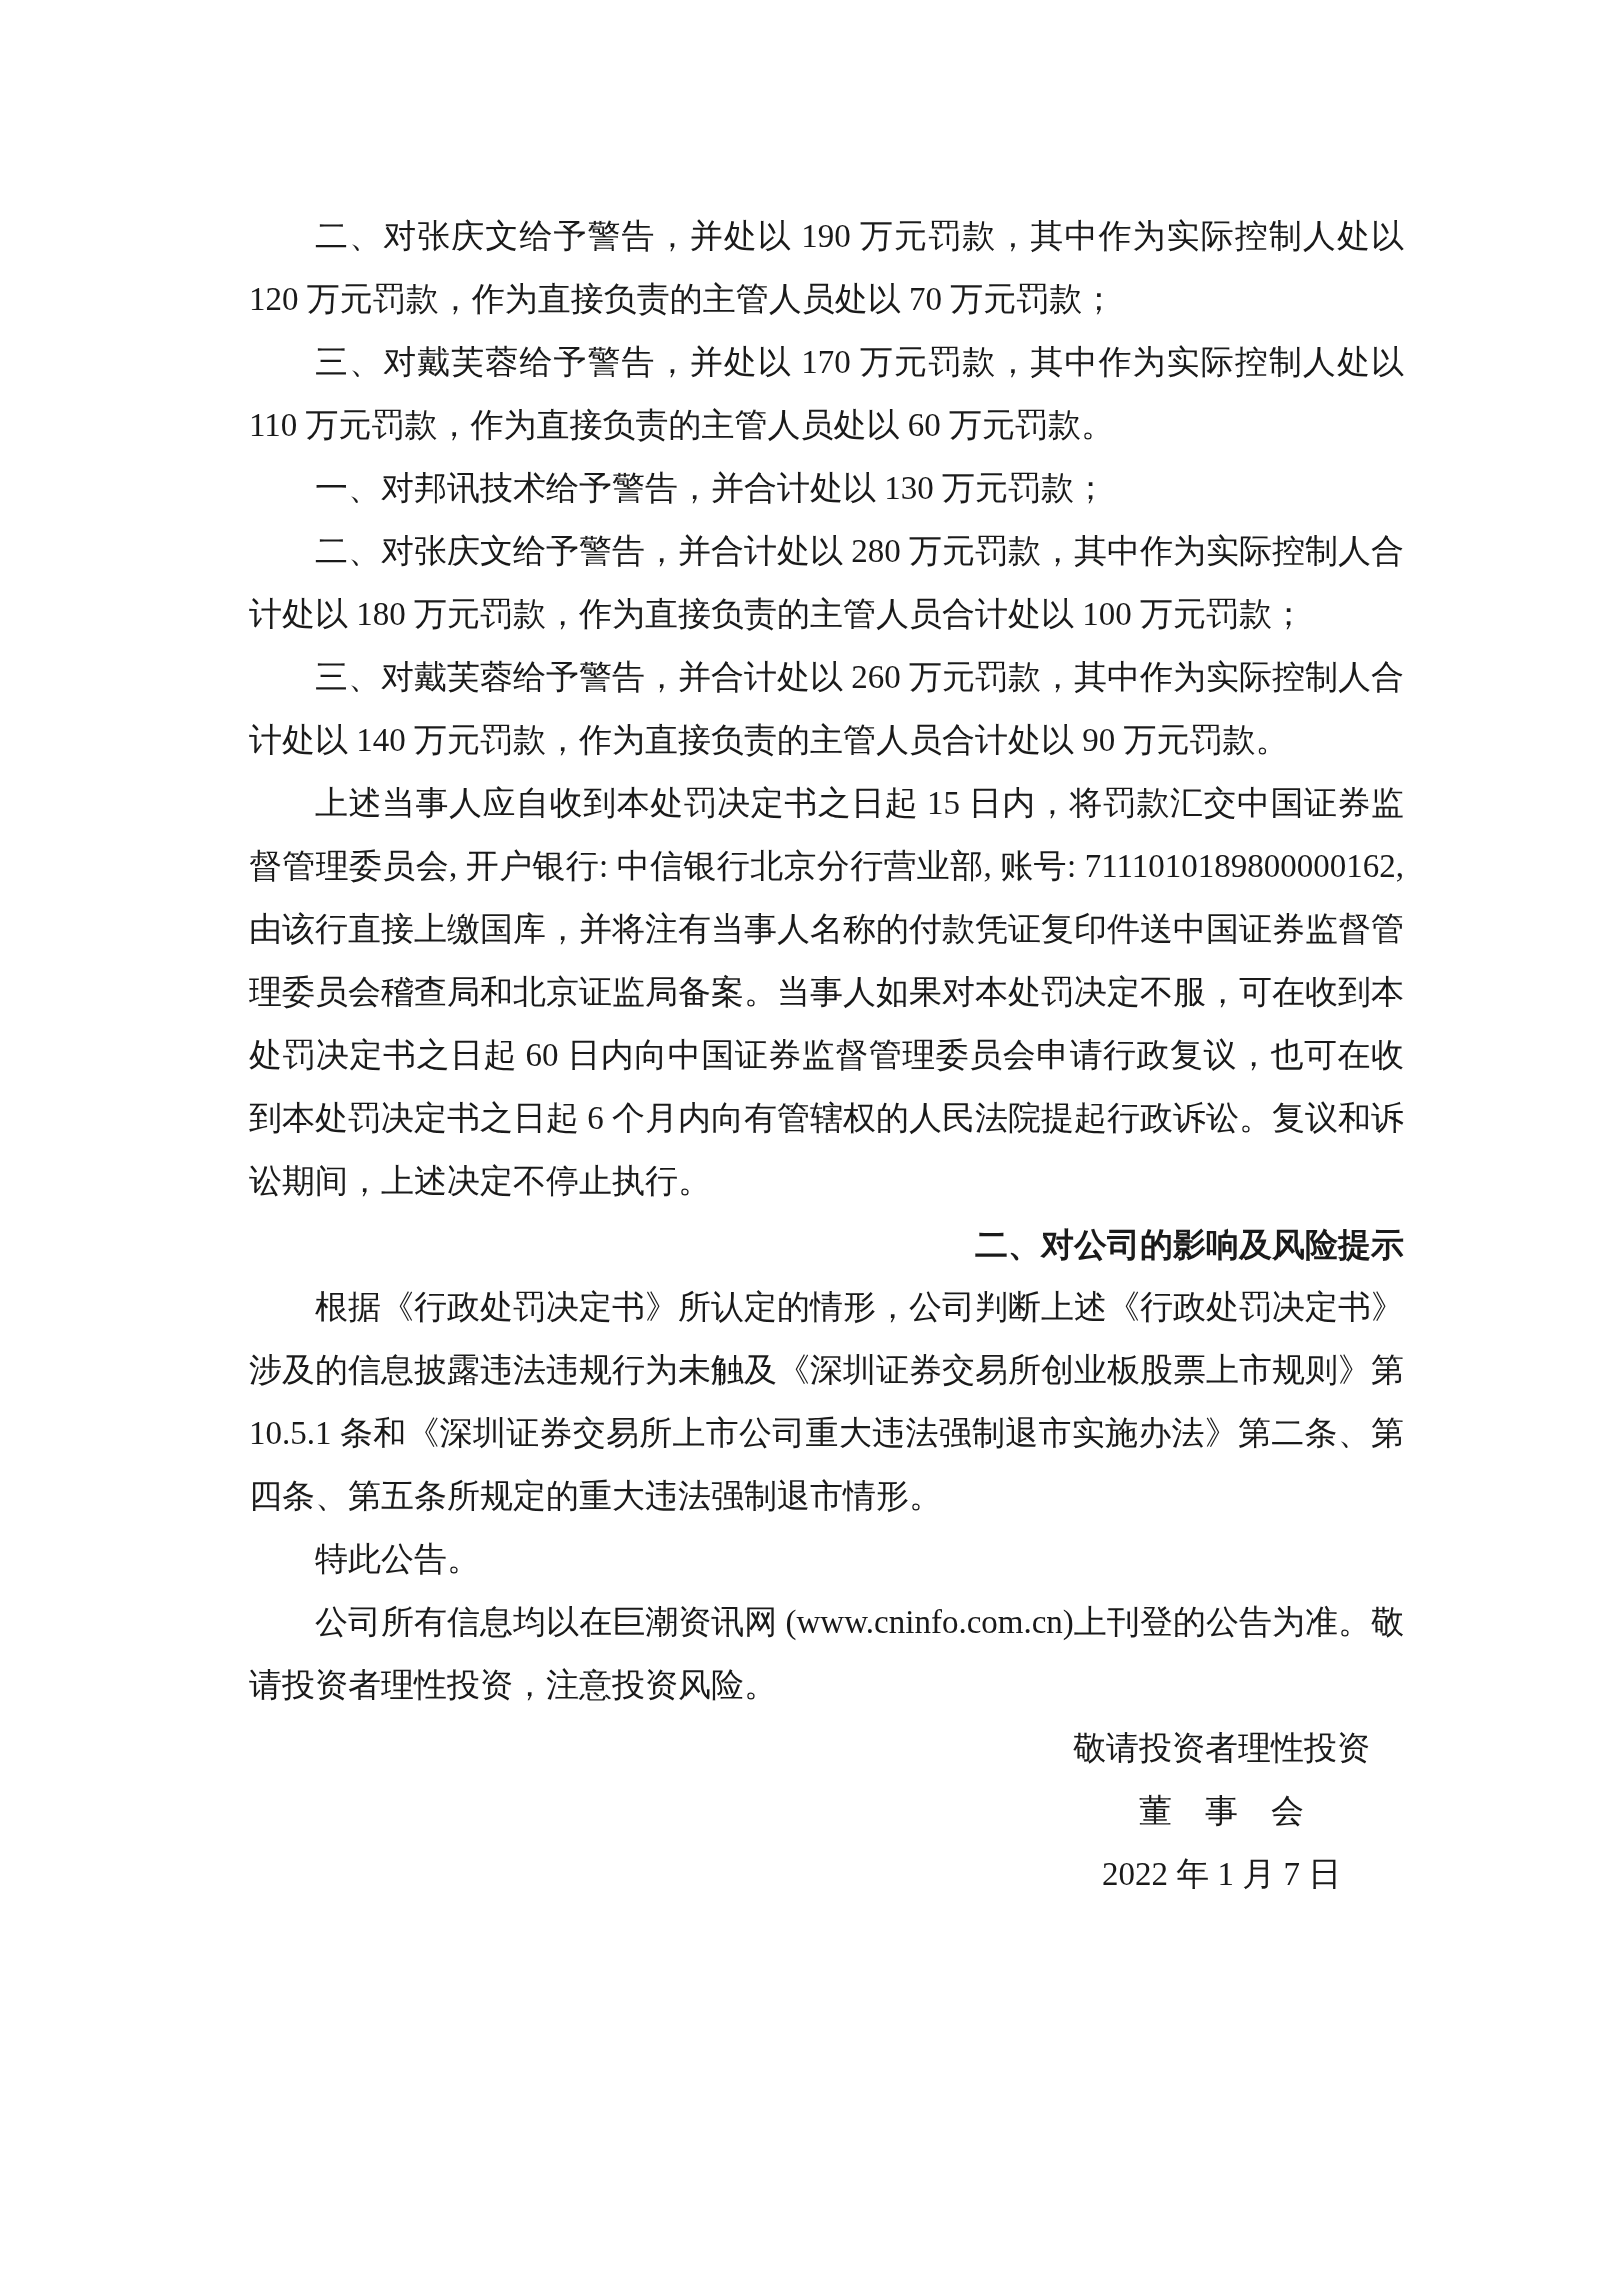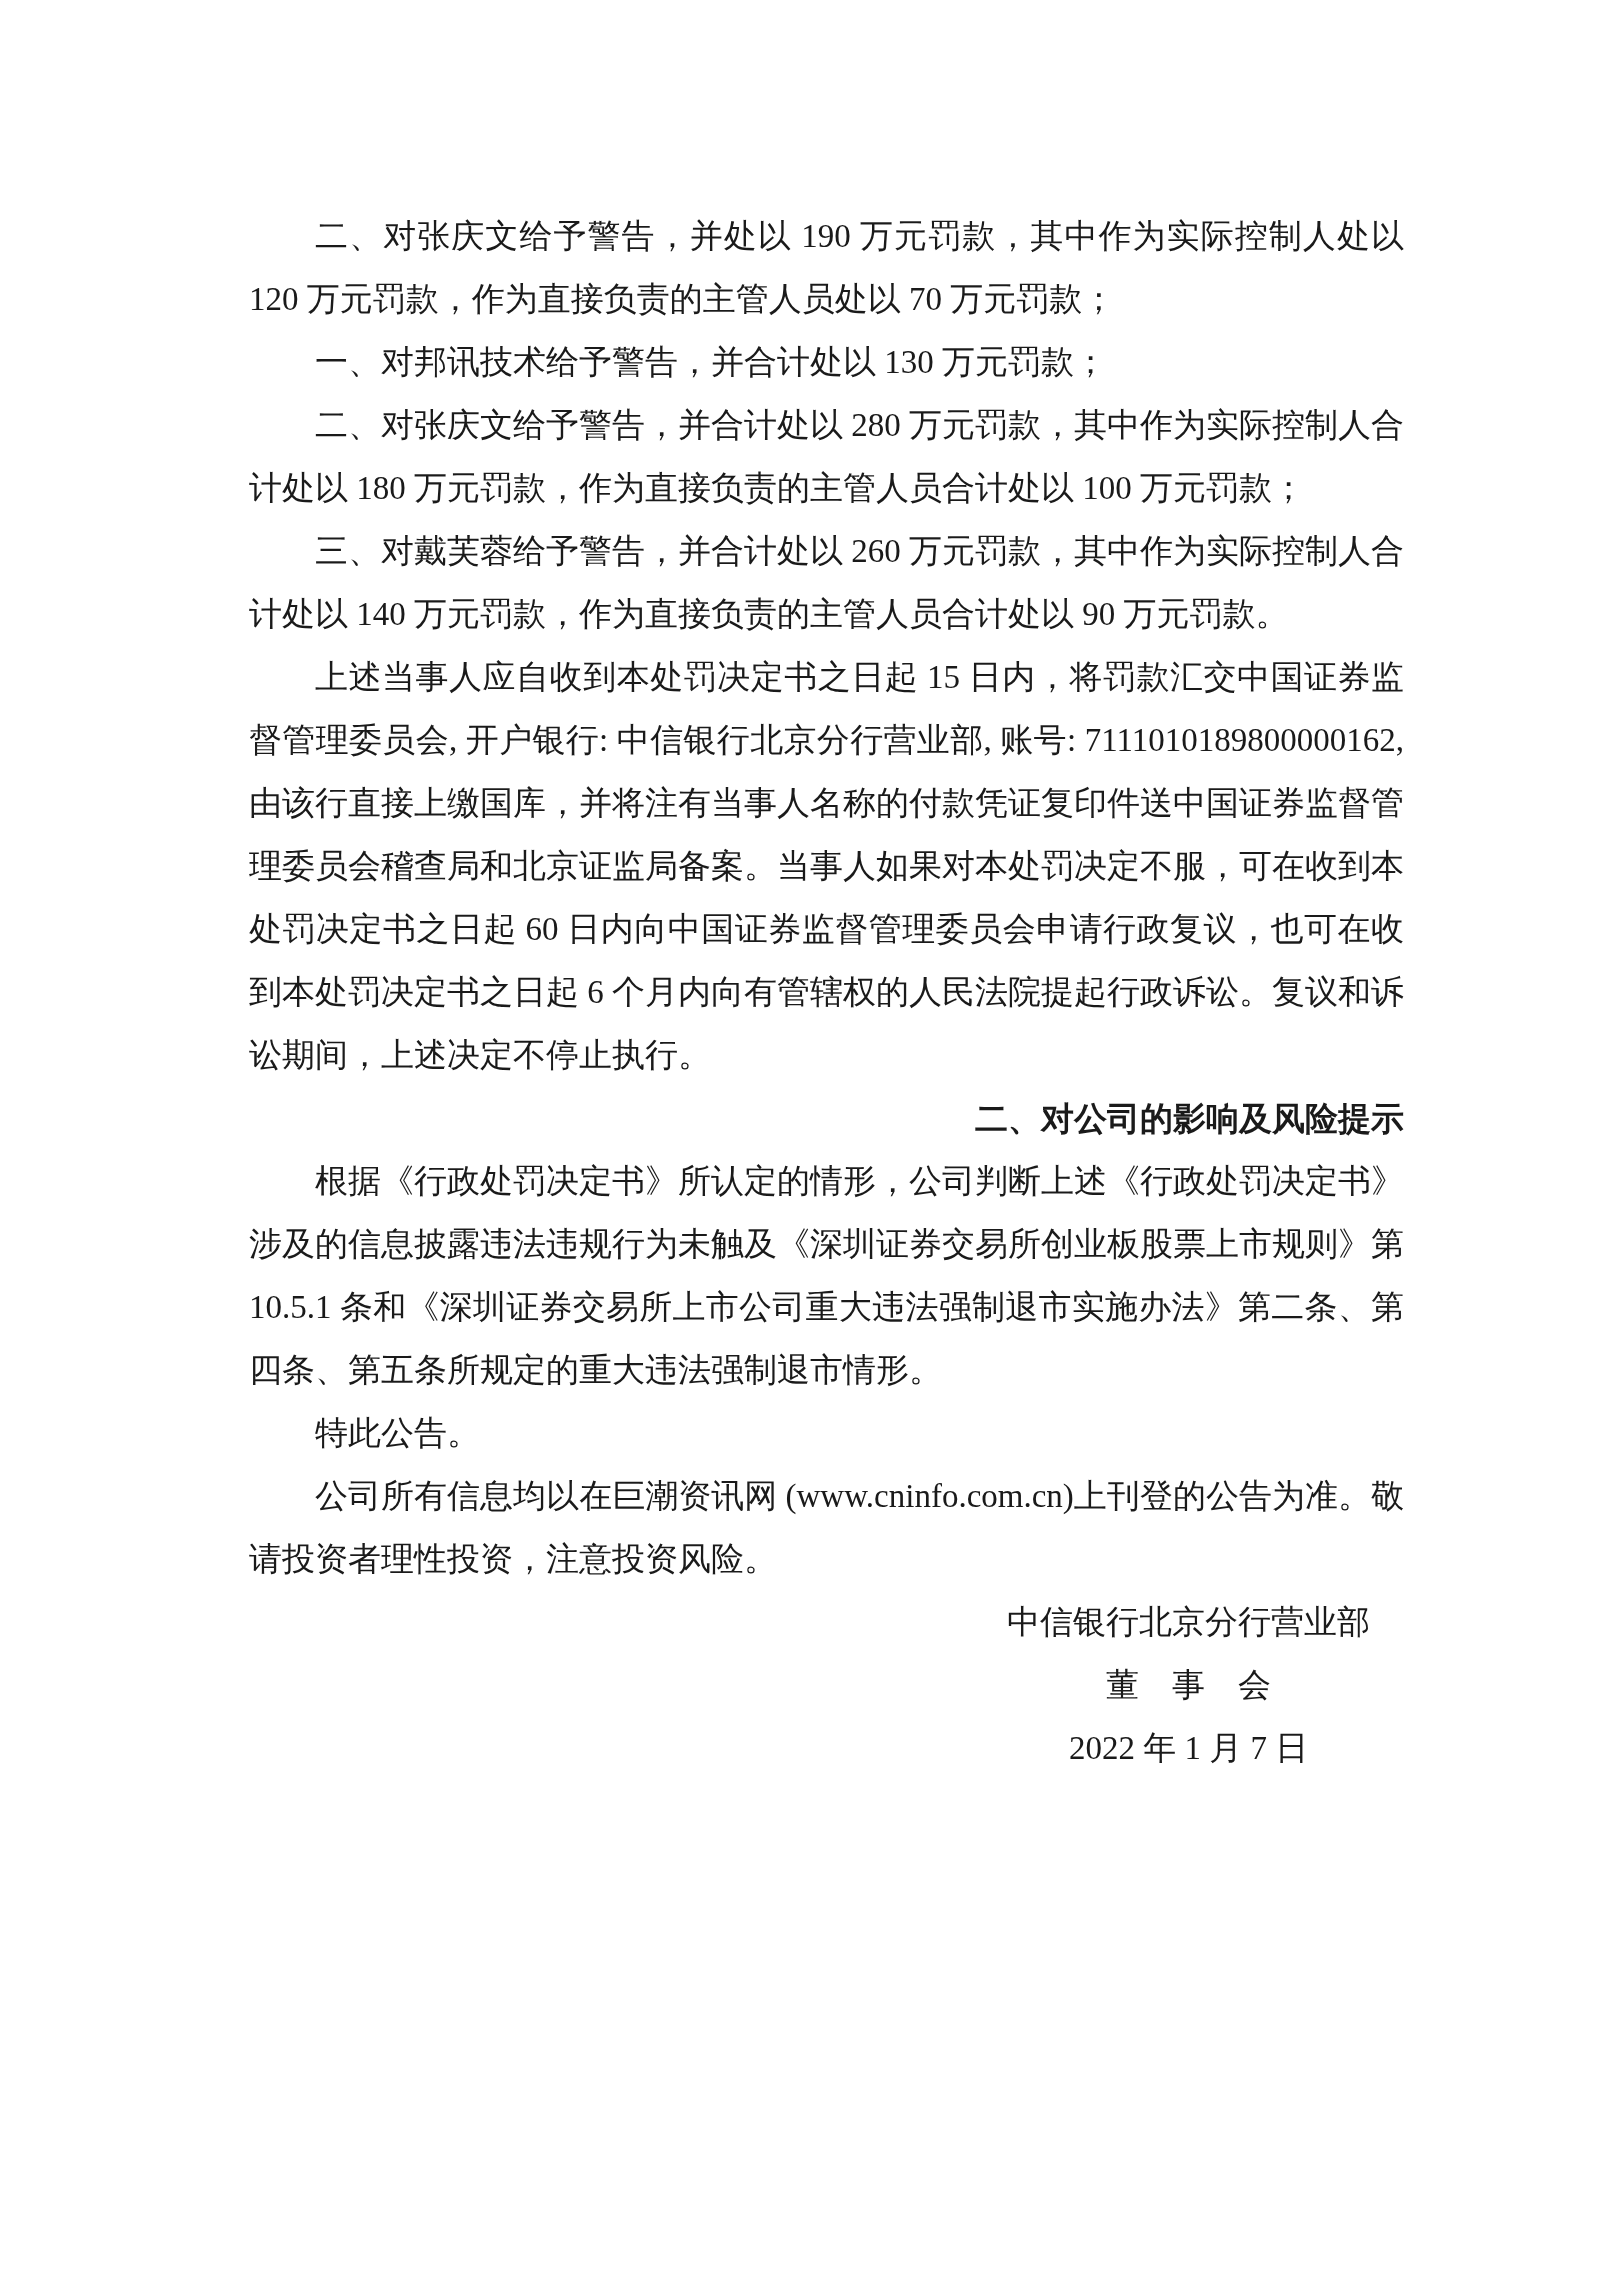--- a/index.html
+++ b/index.html
@@ -44,29 +44,30 @@
     margin: 0;
     white-space: nowrap;
   }
 </style>
 </head>
 <body>
 
 <div class="page">
   <div class="content">
     <p class="para">二、对张庆文给予警告，并处以 190 万元罚款，其中作为实际控制人处以 120 万元罚款，作为直接负责的主管人员处以 70 万元罚款；</p>
+    <p class="para">三、对戴芙蓉给予警告，并处以 170 万元罚款，其中作为实际控制人处以 110 万元罚款，作为直接负责的主管人员处以 60 万元罚款。</p>
     <p class="para">一、对邦讯技术给予警告，并合计处以 130 万元罚款；</p>
     <p class="para">二、对张庆文给予警告，并合计处以 280 万元罚款，其中作为实际控制人合计处以 180 万元罚款，作为直接负责的主管人员合计处以 100 万元罚款；</p>
     <p class="para">三、对戴芙蓉给予警告，并合计处以 260 万元罚款，其中作为实际控制人合计处以 140 万元罚款，作为直接负责的主管人员合计处以 90 万元罚款。</p>
     <p class="para">上述当事人应自收到本处罚决定书之日起 15 日内，将罚款汇交中国证券监督管理委员会, 开户银行: 中信银行北京分行营业部, 账号: 7111010189800000162, 由该行直接上缴国库，并将注有当事人名称的付款凭证复印件送中国证券监督管理委员会稽查局和北京证监局备案。当事人如果对本处罚决定不服，可在收到本处罚决定书之日起 60 日内向中国证券监督管理委员会申请行政复议，也可在收到本处罚决定书之日起 6 个月内向有管辖权的人民法院提起行政诉讼。复议和诉讼期间，上述决定不停止执行。</p>
     <p class="para heading">二、对公司的影响及风险提示</p>
     <p class="para">根据《行政处罚决定书》所认定的情形，公司判断上述《行政处罚决定书》涉及的信息披露违法违规行为未触及《深圳证券交易所创业板股票上市规则》第 10.5.1 条和《深圳证券交易所上市公司重大违法强制退市实施办法》第二条、第四条、第五条所规定的重大违法强制退市情形。</p>
     <p class="para">特此公告。</p>
     <p class="para">公司所有信息均以在巨潮资讯网 (www.cninfo.com.cn)上刊登的公告为准。敬请投资者理性投资，注意投资风险。</p>
 
     <div class="signature">
-      <div class="sig-line">中信银行北京分行营业部</div>
+      <div class="sig-line">敬请投资者理性投资</div>
       <div class="sig-line">董　事　会</div>
       <div class="sig-line">2022 年 1 月 7 日</div>
     </div>
   </div>
 </div>
 
 
 </body></html>

